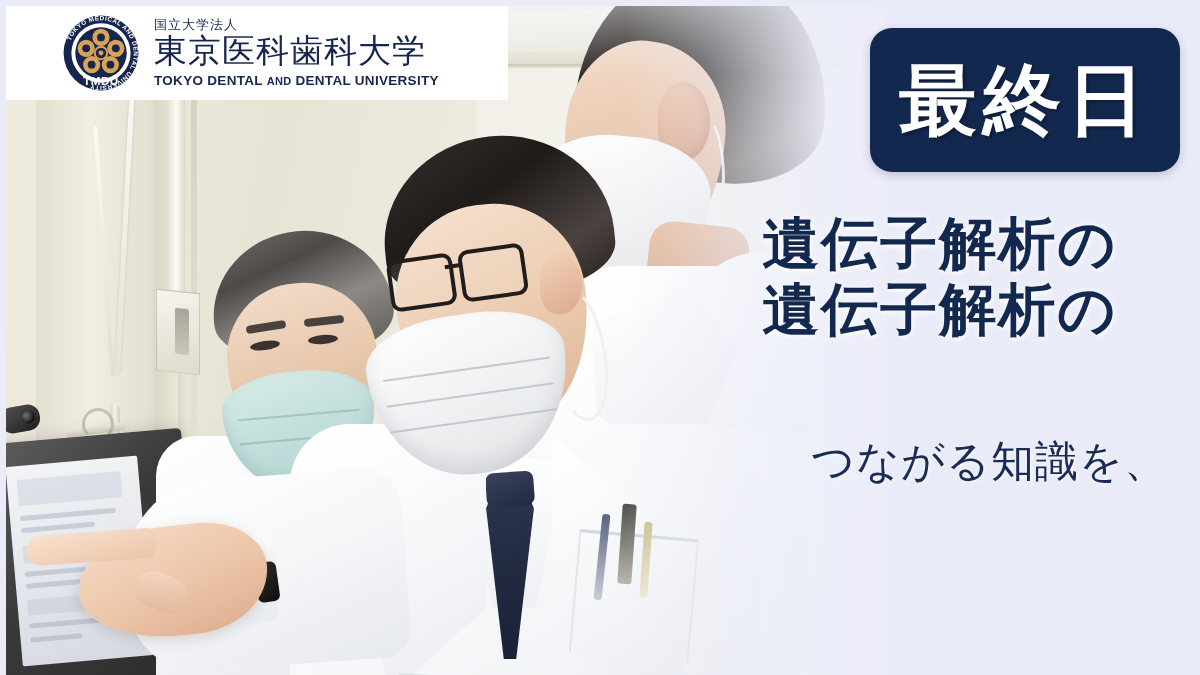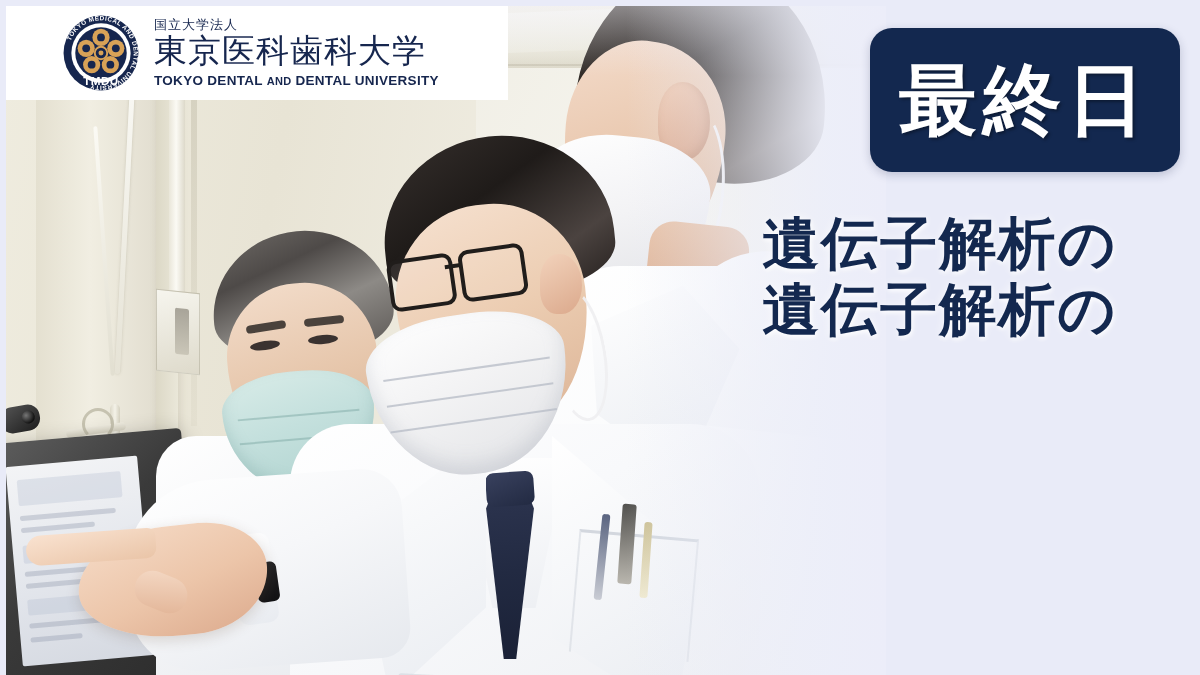--- a/index.html
+++ b/index.html
@@ -822,15 +822,16 @@
   <div class="badge">
     <span>最終日</span>
   </div>
 
   <div class="headline">
     <div>遺伝子解析の</div>
     <div>遺伝子解析の</div>
   </div>
 
   <div class="subtitle">
+    <div>つながる知識を、</div>
   </div>
 
 </div>
 
 </body></html>

